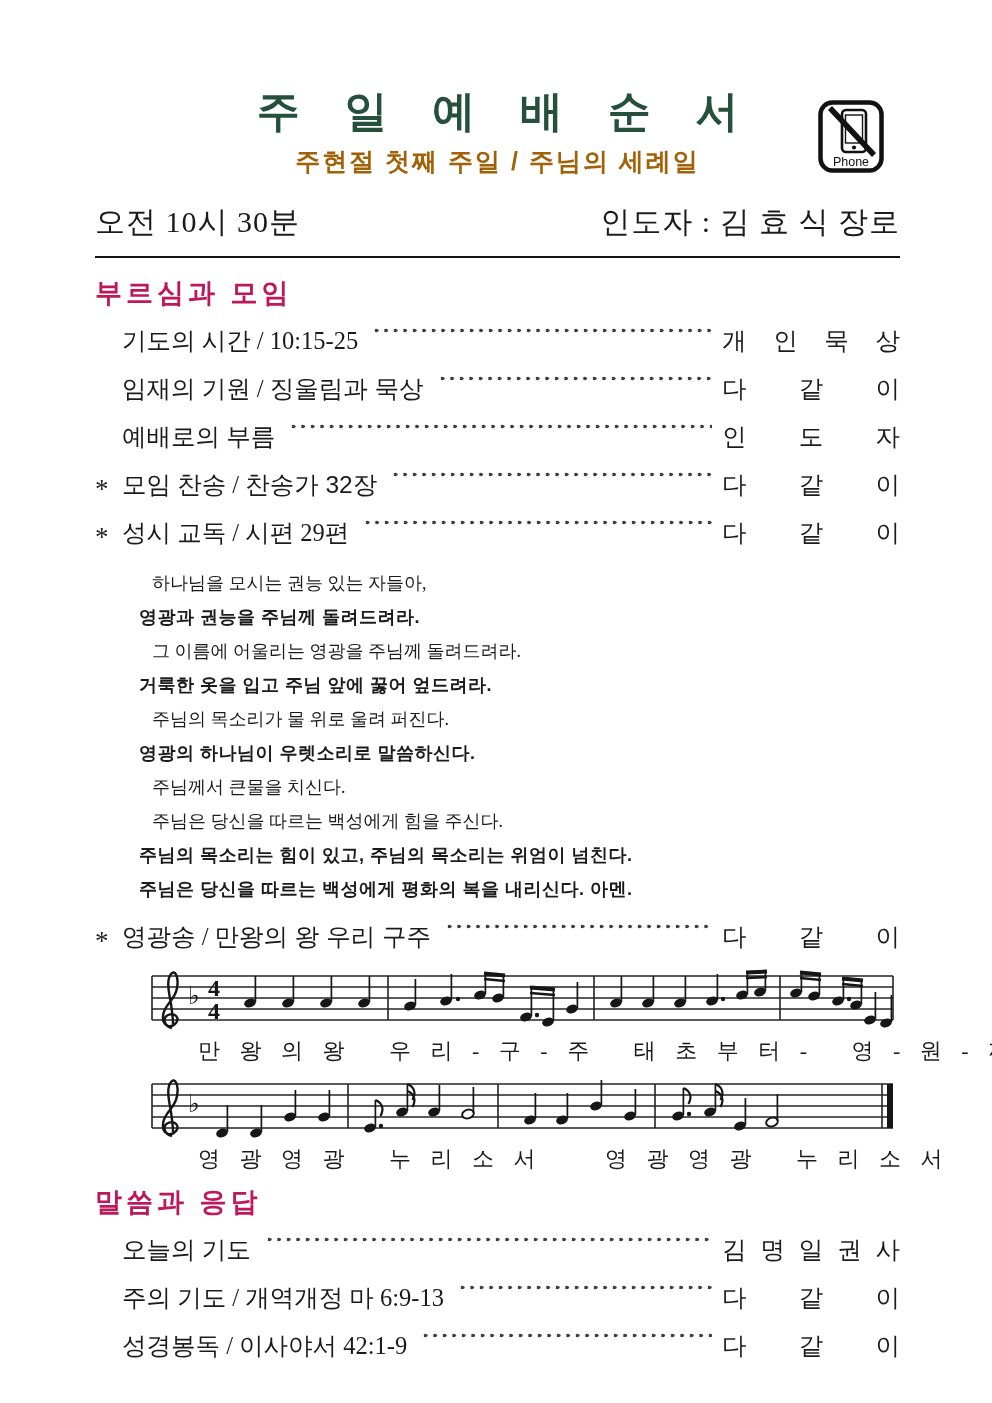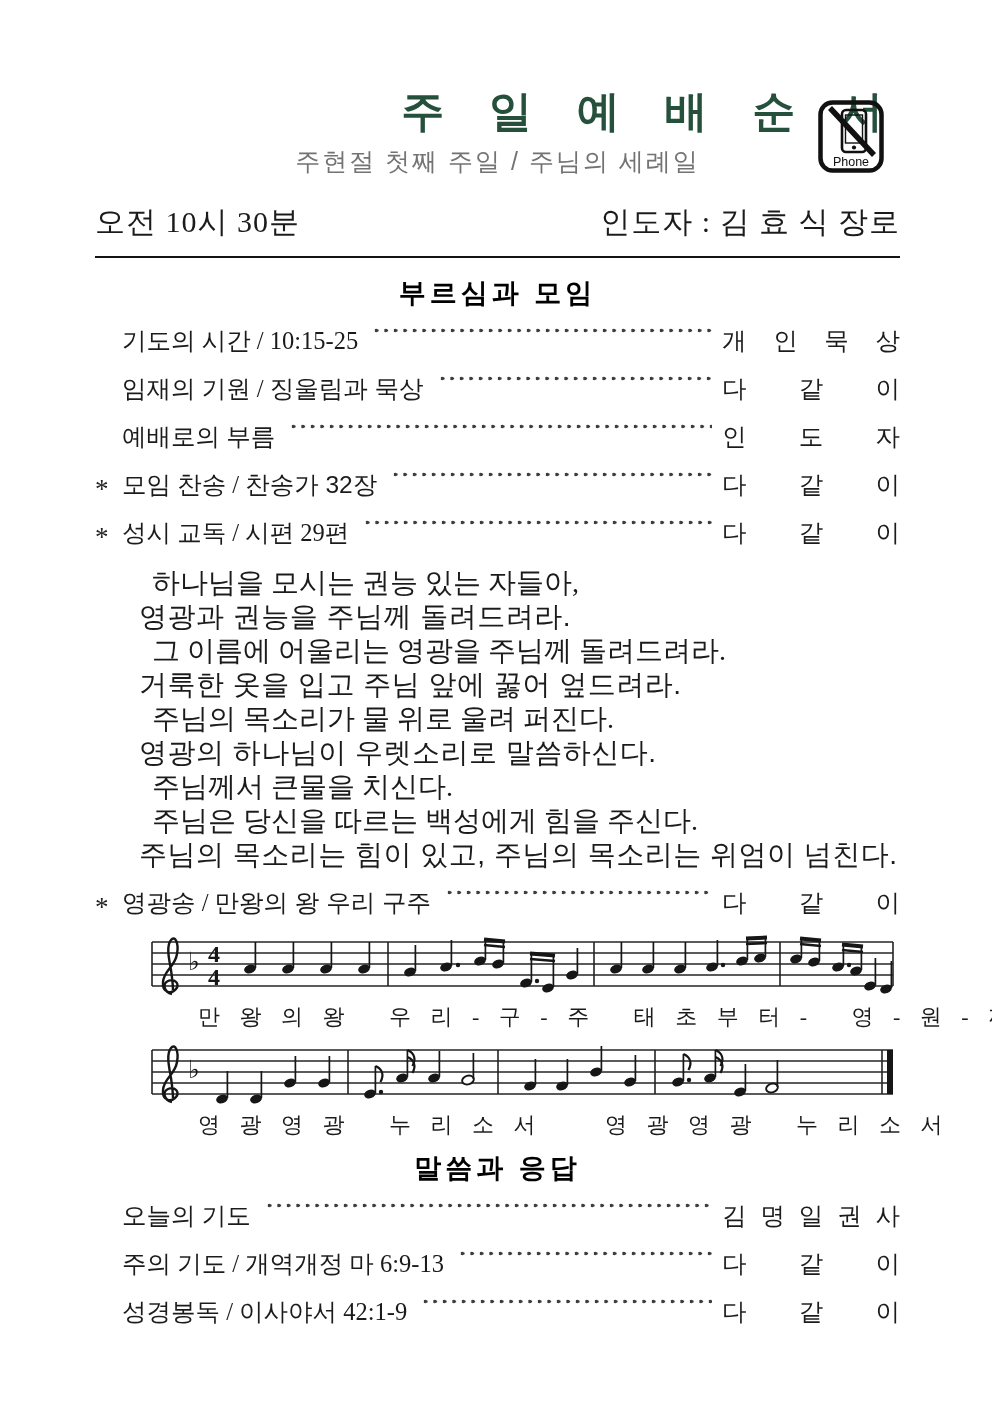--- a/index.html
+++ b/index.html
@@ -6,58 +6,58 @@
   html,body { margin:0; padding:0; background:#ffffff; }
   body {
     width:992px; height:1403px; overflow:hidden;
     font-family:"Liberation Serif","DejaVu Serif",serif;
     color:#1b1b1b;
   }
   .page { position:relative; width:992px; height:1403px; }
   .content { padding:88px 92px 0 95px; }
 
   .title {
-    text-align:right; font-size:43px; font-weight:700;
+    text-align:center; font-size:43px; font-weight:700;
     letter-spacing:17px; color:#24503c; line-height:1.12;
     padding-left:17px; 
   }
   .subtitle {
-    text-align:center; font-size:25px; font-weight:400;
-    color:#737373; letter-spacing:2px; margin-top:9px;
+    text-align:center; font-size:25px; font-weight:700;
+    color:#a16207; letter-spacing:2px; margin-top:9px;
     font-family:"Liberation Sans","DejaVu Sans",sans-serif;
   }
   .no-phone { position:absolute; left:817px; top:99px; width:68px; height:76px;text-align:center; }
 
   .info-row { display:flex; justify-content:space-between; align-items:baseline;
     margin-top:24px; font-size:30px; letter-spacing:1px; }
   .rule { border-top:2.5px solid #141414; margin-top:13px; }
 
   .section-heading {
-    text-align:center; color:#000000; font-weight:700; font-size:27px;
+    color:#be185d; font-weight:700; font-size:27px;
     letter-spacing:4px; margin:17px 0 15px;
     font-family:"Liberation Sans","DejaVu Sans",sans-serif;
   }
 
   .order-row { display:flex; align-items:flex-end; font-size:24.5px;
     line-height:30px; margin-bottom:18px; }
   .star { display:inline-block; width:27px; flex:none; font-size:27px;
     position:relative; top:4px; color:#222; }
   .order-label { flex:none; white-space:pre; }
   .g { font-family:"Liberation Sans","DejaVu Sans",sans-serif; font-weight:400; }
   .dots { flex:1; height:9px; margin:0 10px 0 14px; align-self:baseline;
     background:radial-gradient(circle at 4.5px 4.5px,#3e3e3e 1.7px,transparent 2.1px);
     background-size:9.5px 9px; background-repeat:repeat-x; }
   .value { flex:none; width:178px; text-align:justify; text-align-last:justify;
     white-space:normal; }
 
   .psalm { margin:8px 0 4px 44px; }
-  .psalm-line { font-size:28px; line-height:34px; }
+  .psalm-line { font-size:18px; line-height:34px; }
   .psalm-line.regular { padding-left:13px; }
   .psalm-line.bold { font-family:"Liberation Sans","DejaVu Sans",sans-serif;
-    font-weight:400; letter-spacing:0.5px; }
+    font-weight:700; letter-spacing:0.5px; }
 
   .gloria { margin-top:16px; margin-bottom:10px; }
 
   .music { margin-left:55px; width:745px; }
   svg.staff { display:block; }
   svg.staff .sline { stroke:#242424; stroke-width:1.3; }
   svg.staff .bl { stroke:#242424; stroke-width:1.6; }
   svg.staff .stem { stroke:#161616; stroke-width:1.7; }
   svg.staff .head { fill:#161616; }
   svg.staff .openhead { fill:#ffffff; stroke:#161616; stroke-width:1.9; }
@@ -136,20 +136,21 @@
     <div class="psalm">
       <div class="psalm-line regular">하나님을 모시는 권능 있는 자들아,</div>
       <div class="psalm-line bold">영광과 권능을 주님께 돌려드려라.</div>
       <div class="psalm-line regular">그 이름에 어울리는 영광을 주님께 돌려드려라.</div>
       <div class="psalm-line bold">거룩한 옷을 입고 주님 앞에 꿇어 엎드려라.</div>
       <div class="psalm-line regular">주님의 목소리가 물 위로 울려 퍼진다.</div>
       <div class="psalm-line bold">영광의 하나님이 우렛소리로 말씀하신다.</div>
       <div class="psalm-line regular">주님께서 큰물을 치신다.</div>
       <div class="psalm-line regular">주님은 당신을 따르는 백성에게 힘을 주신다.</div>
       <div class="psalm-line bold">주님의 목소리는 힘이 있고, 주님의 목소리는 위엄이 넘친다.</div>
+      <div class="psalm-line bold">주님은 당신을 따르는 백성에게 평화의 복을 내리신다. 아멘.</div>
     </div>
 
     <div class="order-row gloria">
       <span class="star">*</span>
       <span class="order-label"><span>영광송 / </span><span class="g">만왕의 왕 우리 구주</span></span>
       <span class="dots"></span>
       <span class="value">다 같 이</span>
     </div>
 
     <div class="music">

